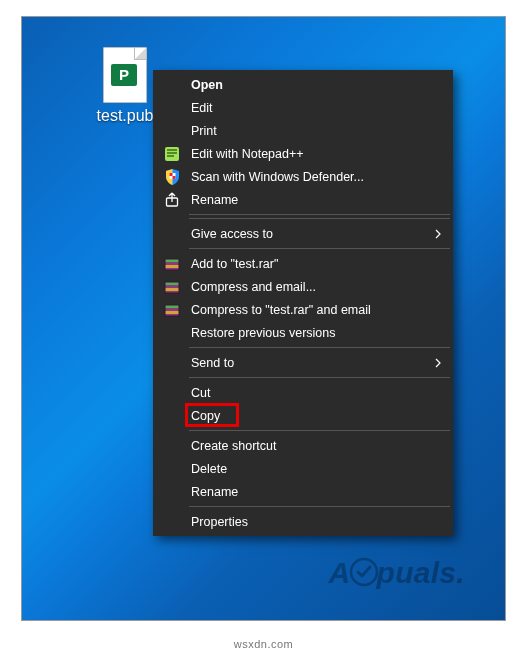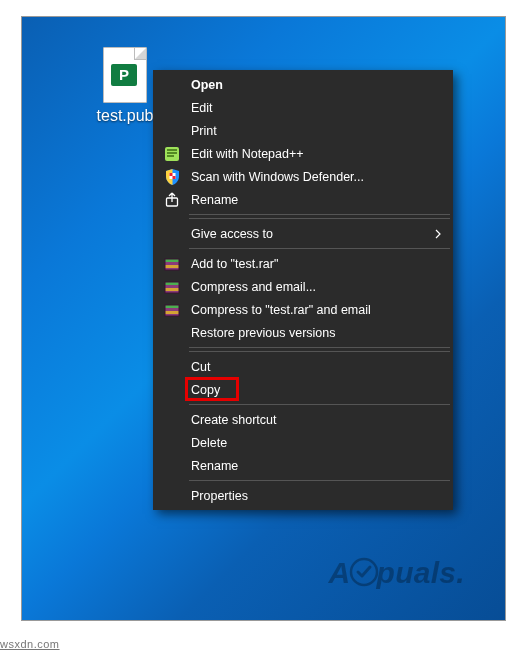--- a/index.html
+++ b/index.html
@@ -37,21 +37,21 @@
     position: absolute;
     border: 3px solid #e60000;
     pointer-events: none;
   }
 
   
 
   
   .wm { position:absolute; right:40px; bottom:26px; font-size:30px; font-weight:600; font-style:italic; color:rgba(0,0,0,.28); letter-spacing:.3px; font-family:"Segoe UI",sans-serif;}
   .wm .tick{ display:inline-block; vertical-align:-4px; margin:0 -2px;}
-  .caption { position:absolute; left:0; right:0; bottom:1px; font-size:11px; color:#777; letter-spacing:.5px;text-decoration:underline;}
+  .caption { position:absolute; left:0; right:0; bottom:1px; text-align:center; font-size:11px; color:#777; letter-spacing:.5px;}
 </style>
 </head>
 <body>
 
 <div class="frame">
 
   <div class="desktop-icon">
     <div class="file-tile">
       <div class="fold"></div>
       <div class="p-badge">P</div>
@@ -157,20 +157,28 @@
       </span>
       <span>Compress to "test.rar" and email</span>
     </div>
 
     <div class="mi">
         <span>Restore previous versions</span>
       </div>
 
     <div class="sep"></div>
 
+    <div class="mi">
+      <span>Send to</span>
+      <span class="arrow">
+          <svg width="6" height="10" viewBox="0 0 6 10">
+            <path d="M1 1l4 4-4 4" stroke="#fff" stroke-width="1.2" fill="none"></path>
+          </svg>
+        </span>
+    </div>
 
     <div class="sep"></div>
 
     <div class="mi">
         <span>Cut</span>
       </div>
     <div class="mi" style="position:relative;">
       <span>Copy</span>
       <span class="highlight-box" style="left:30px; top:-1px; width:54px; height:24px;"></span>
     </div>

